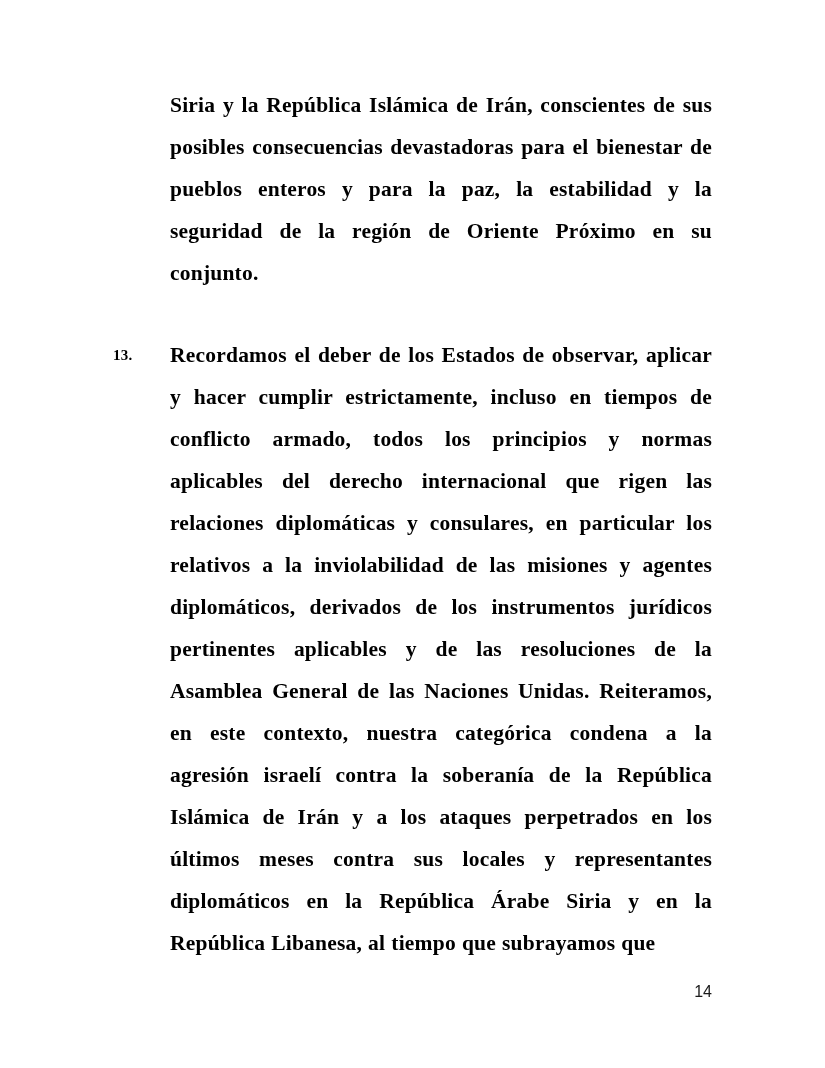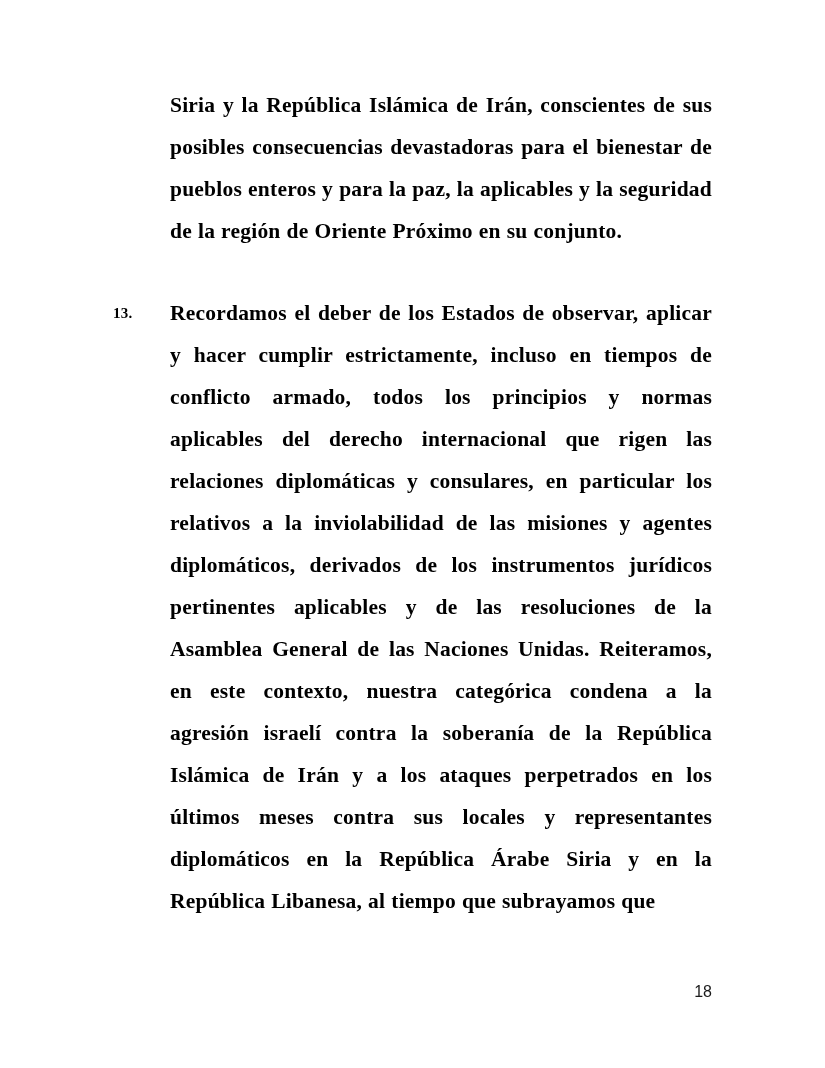--- a/index.html
+++ b/index.html
@@ -91,25 +91,25 @@
   }
 </style>
 </head>
 <body>
 
 <div class="page">
 
   <div class="content">
 
     <div class="para continuation">
-      <span class="body-text">Siria y la República Islámica de Irán, conscientes de sus posibles consecuencias devastadoras para el bienestar de pueblos enteros y para la paz, la aplicables y la seguridad de la región de Oriente Próximo en su conjunto.</span>
+      <span class="body-text">Siria y la República Islámica de Irán, conscientes de sus posibles consecuencias devastadoras para el bienestar de pueblos enteros y para la paz, la estabilidad y la seguridad de la región de Oriente Próximo en su conjunto.</span>
     </div>
 
     <div class="para numbered">
       <span class="para-number">13.</span>
       <span class="body-text">Recordamos el deber de los Estados de observar, aplicar y hacer cumplir estrictamente, incluso en tiempos de conflicto armado, todos los principios y normas aplicables del derecho internacional que rigen las relaciones diplomáticas y consulares, en particular los relativos a la inviolabilidad de las misiones y agentes diplomáticos, derivados de los instrumentos jurídicos pertinentes aplicables y de las resoluciones de la Asamblea General de las Naciones Unidas. Reiteramos, en este contexto, nuestra categórica condena a la agresión israelí contra la soberanía de la República Islámica de Irán y a los ataques perpetrados en los últimos meses contra sus locales y representantes diplomáticos en la República Árabe Siria y en la República Libanesa, al tiempo que subrayamos que</span>
     </div>
 
   </div>
 
-  <div class="page-number">18</div>
+  <div class="page-number">14</div>
 
 </div>
 
 </body></html>

